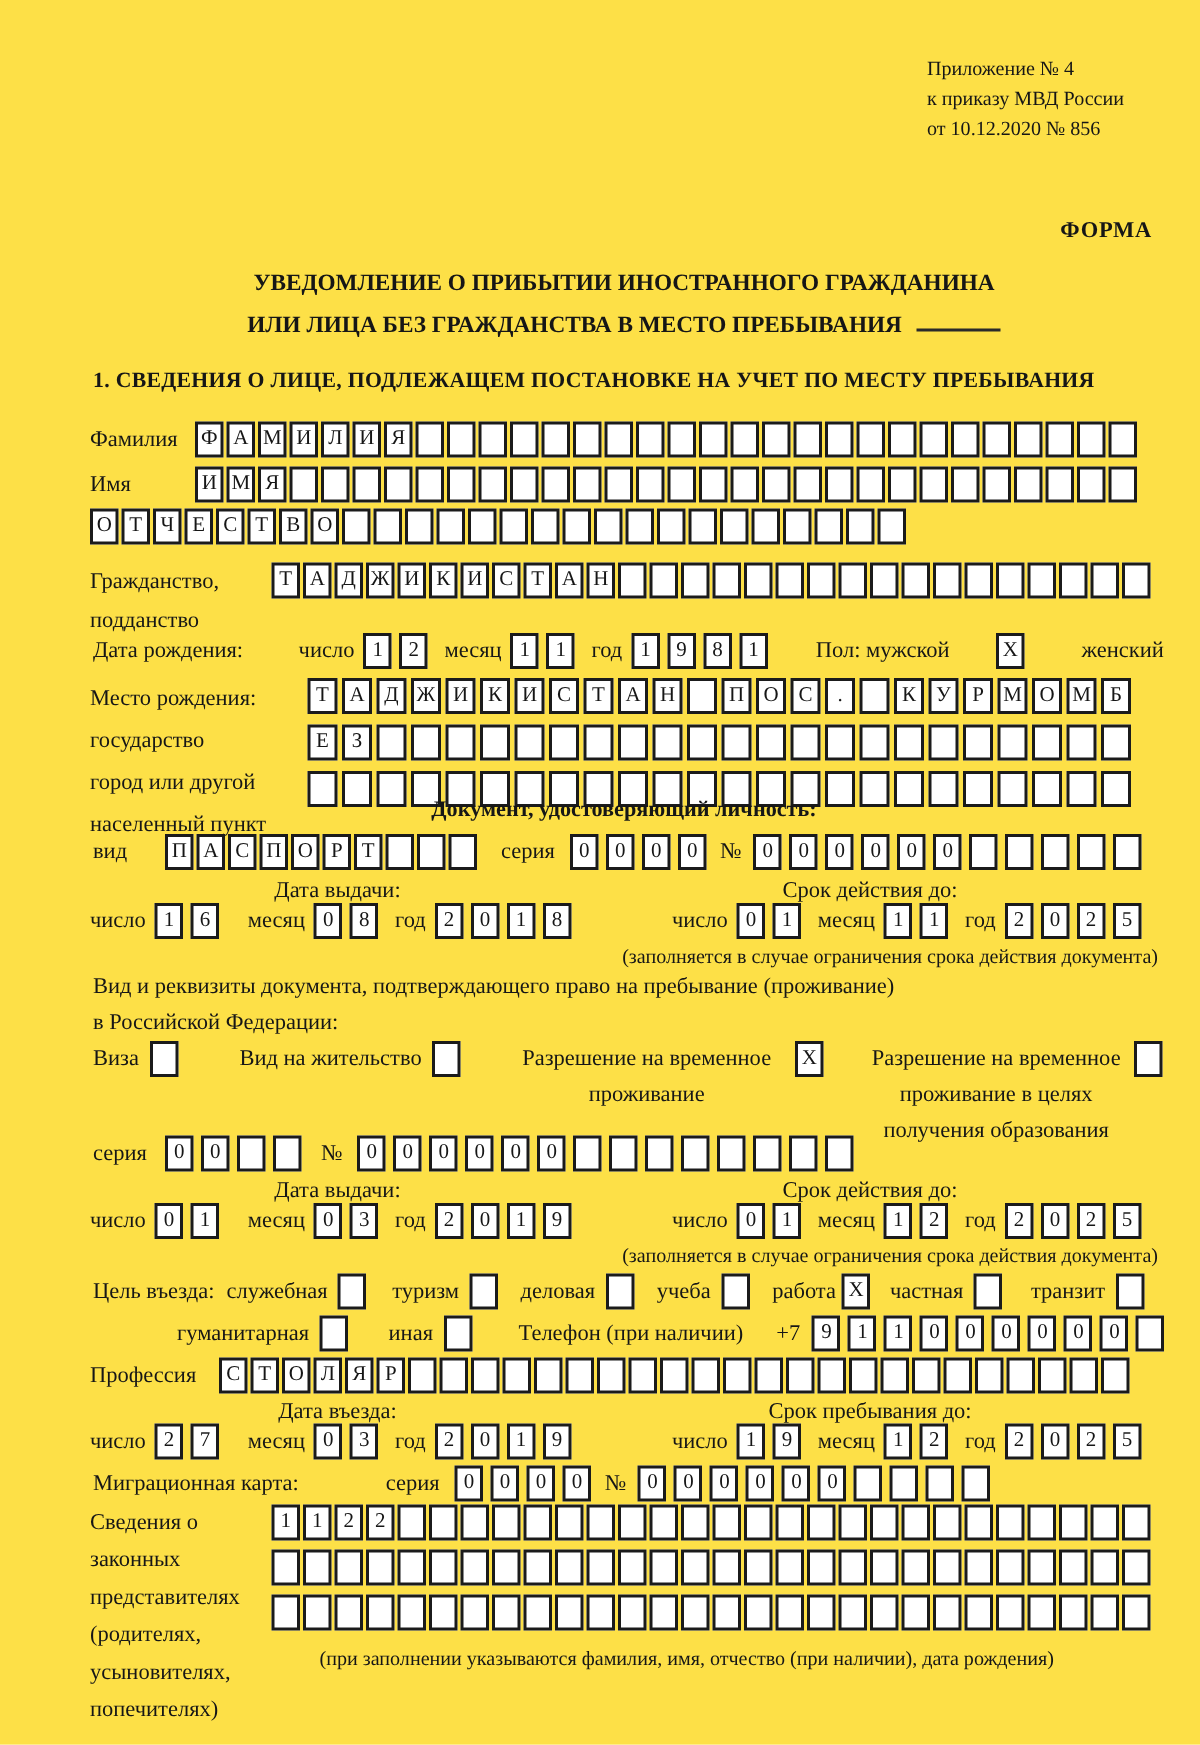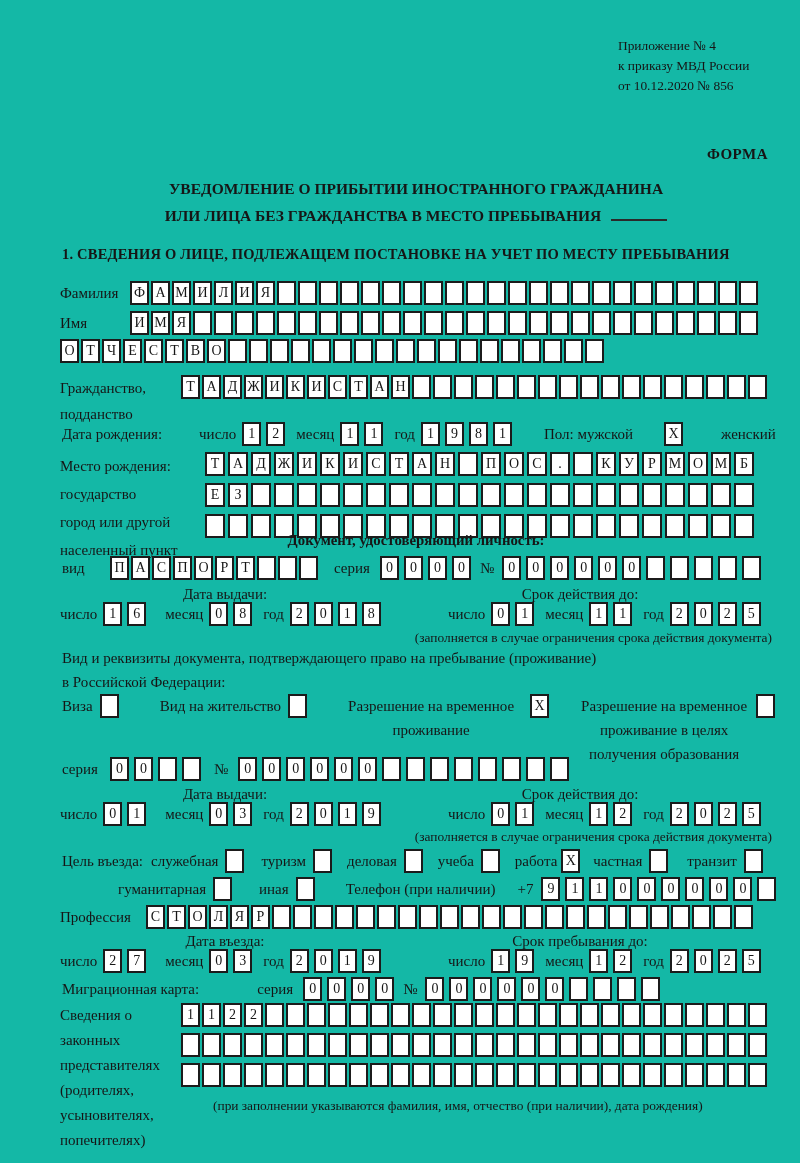--- a/index.html
+++ b/index.html
@@ -1,21 +1,21 @@
 <!DOCTYPE html>
 <html><head>
 <meta charset="utf-8">
 <style>
   html,body{margin:0;padding:0;}
   body{
     width:800px;height:1163px;background:#ffffff;color:#161616;
     font-family:"Liberation Serif","DejaVu Serif",serif;font-size:15px;
     position:relative;overflow:hidden;
   }
-  .page{position:relative;width:800px;height:1163px;background:#14b8a6;}
+  .page{position:relative;width:800px;height:1163px;background:#fde047;}
   .abs{position:absolute;}
   .row{display:flex;align-items:flex-start;}
   .lbl{line-height:24px;white-space:nowrap;}
   .small{font-size:13.4px;}
   .bold{font-weight:bold;}
   .center{text-align:center;}
   .right{text-align:right;}
   .cells{display:flex;flex-wrap:nowrap;}
   .cell{
     box-sizing:border-box;display:inline-block;width:19px;height:24px;

